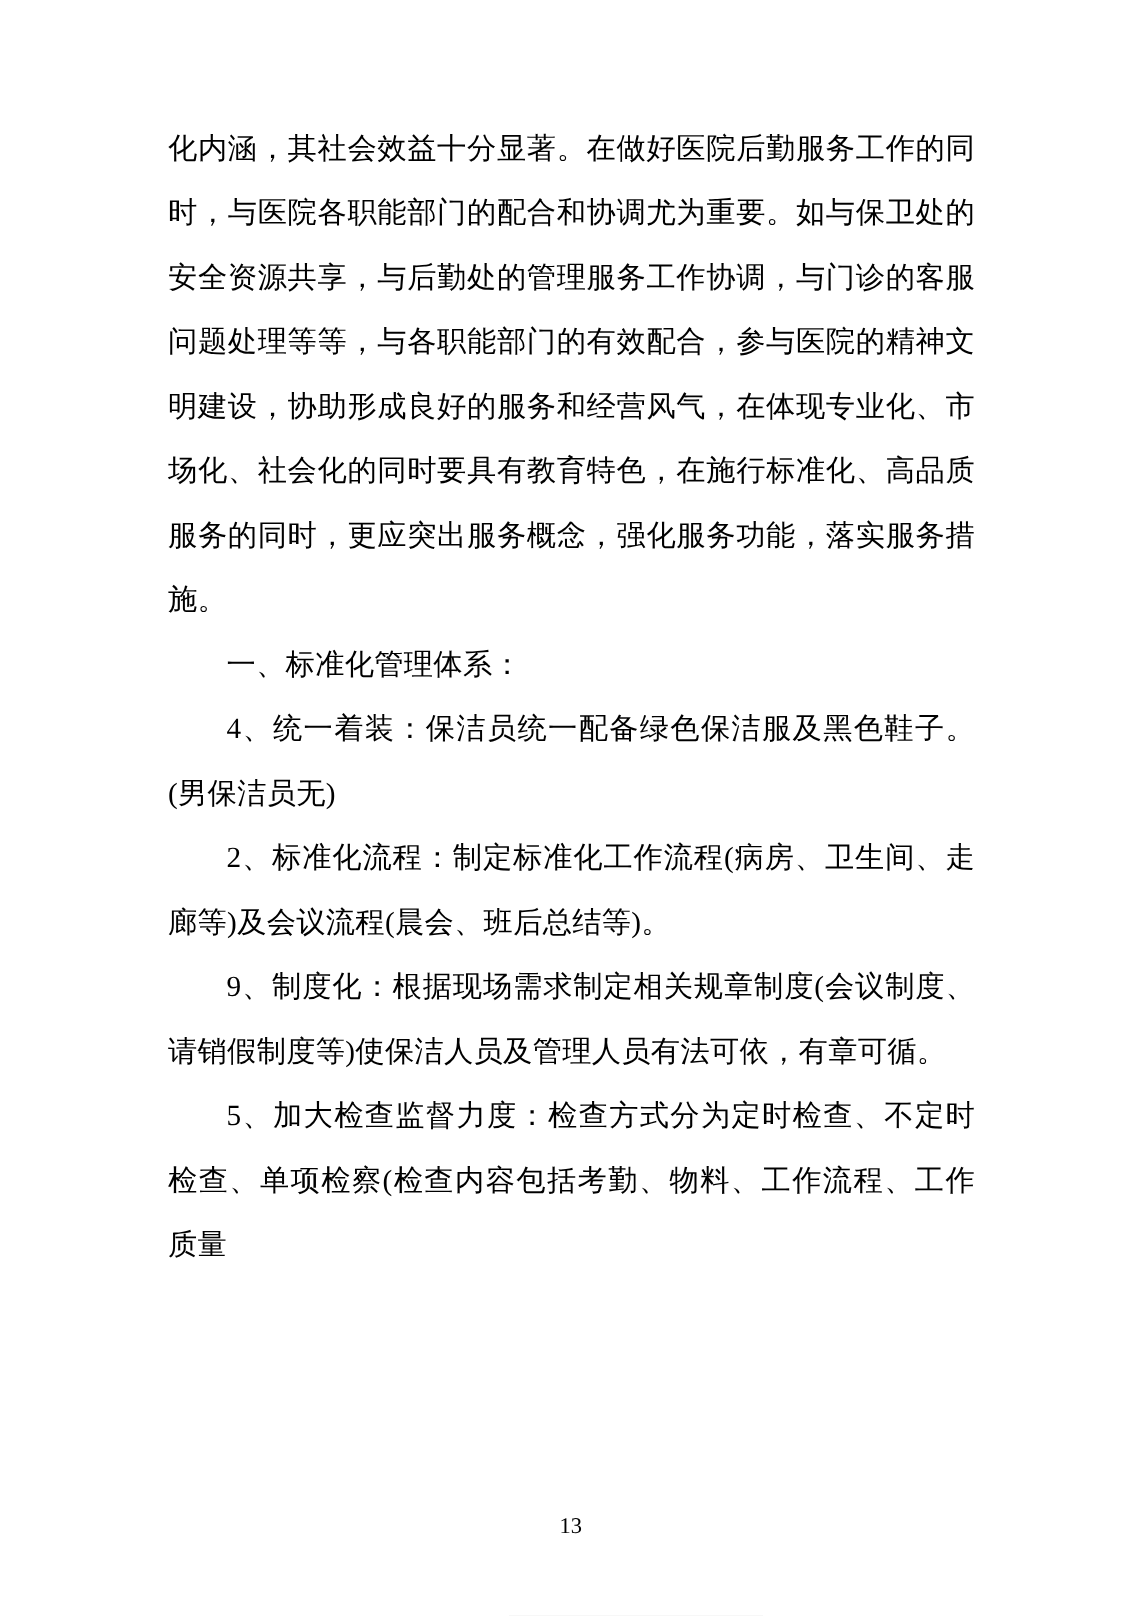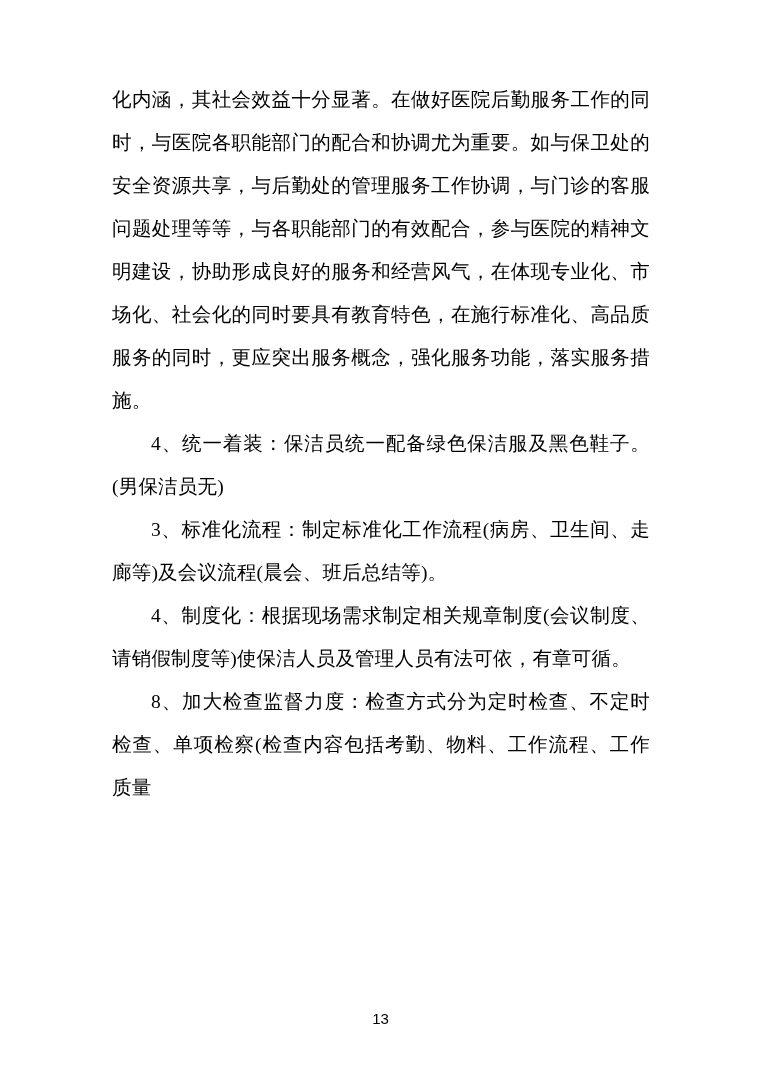--- a/index.html
+++ b/index.html
@@ -36,29 +36,30 @@
   .indent {
     text-indent: 39px;
   }
   .footer {
     position: absolute;
     left: 0;
     right: 0;
     top: 1010px;
     text-align: center;
     font-size: 15px;
-    font-family: Liberation Sans, sans-serif;
+    font-family: Liberation Serif, serif;
     color: #000000;
   }
 </style>
 </head>
 <body>
 
 <div class="page">
   <div class="content">
     <p class="para">化内涵，其社会效益十分显著。在做好医院后勤服务工作的同时，与医院各职能部门的配合和协调尤为重要。如与保卫处的安全资源共享，与后勤处的管理服务工作协调，与门诊的客服问题处理等等，与各职能部门的有效配合，参与医院的精神文明建设，协助形成良好的服务和经营风气，在体现专业化、市场化、社会化的同时要具有教育特色，在施行标准化、高品质服务的同时，更应突出服务概念，强化服务功能，落实服务措施。</p>
+    <p class="para indent">一、标准化管理体系：</p>
     <p class="para indent">4、统一着装：保洁员统一配备绿色保洁服及黑色鞋子。(男保洁员无)</p>
-    <p class="para indent">3、标准化流程：制定标准化工作流程(病房、卫生间、走廊等)及会议流程(晨会、班后总结等)。</p>
-    <p class="para indent">4、制度化：根据现场需求制定相关规章制度(会议制度、请销假制度等)使保洁人员及管理人员有法可依，有章可循。</p>
-    <p class="para indent">8、加大检查监督力度：检查方式分为定时检查、不定时检查、单项检察(检查内容包括考勤、物料、工作流程、工作质量</p>
+    <p class="para indent">2、标准化流程：制定标准化工作流程(病房、卫生间、走廊等)及会议流程(晨会、班后总结等)。</p>
+    <p class="para indent">9、制度化：根据现场需求制定相关规章制度(会议制度、请销假制度等)使保洁人员及管理人员有法可依，有章可循。</p>
+    <p class="para indent">5、加大检查监督力度：检查方式分为定时检查、不定时检查、单项检察(检查内容包括考勤、物料、工作流程、工作质量</p>
   </div>
   <div class="footer">13</div>
 </div>
 
 </body></html>

